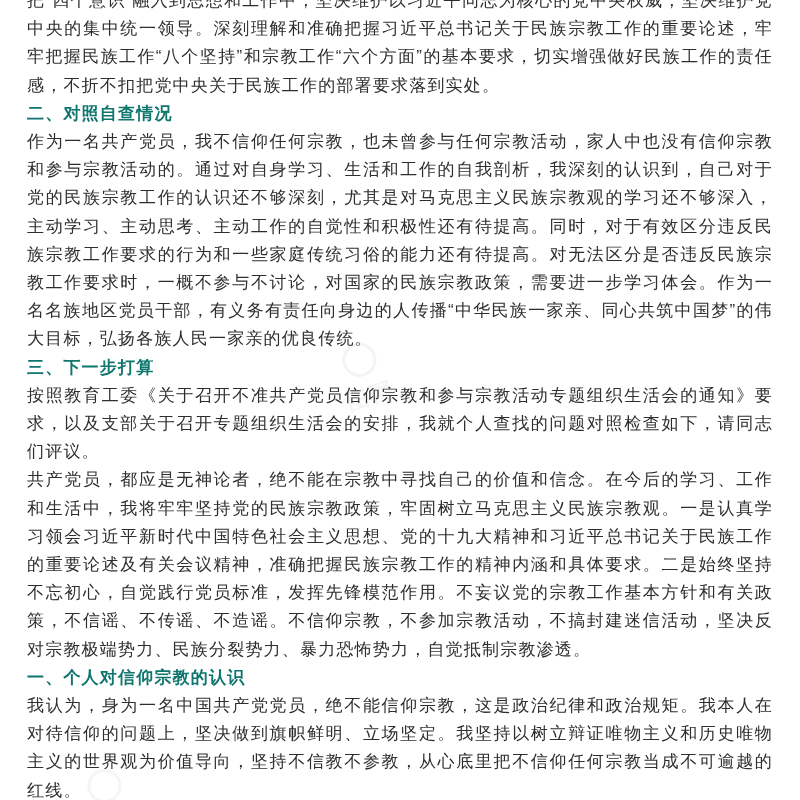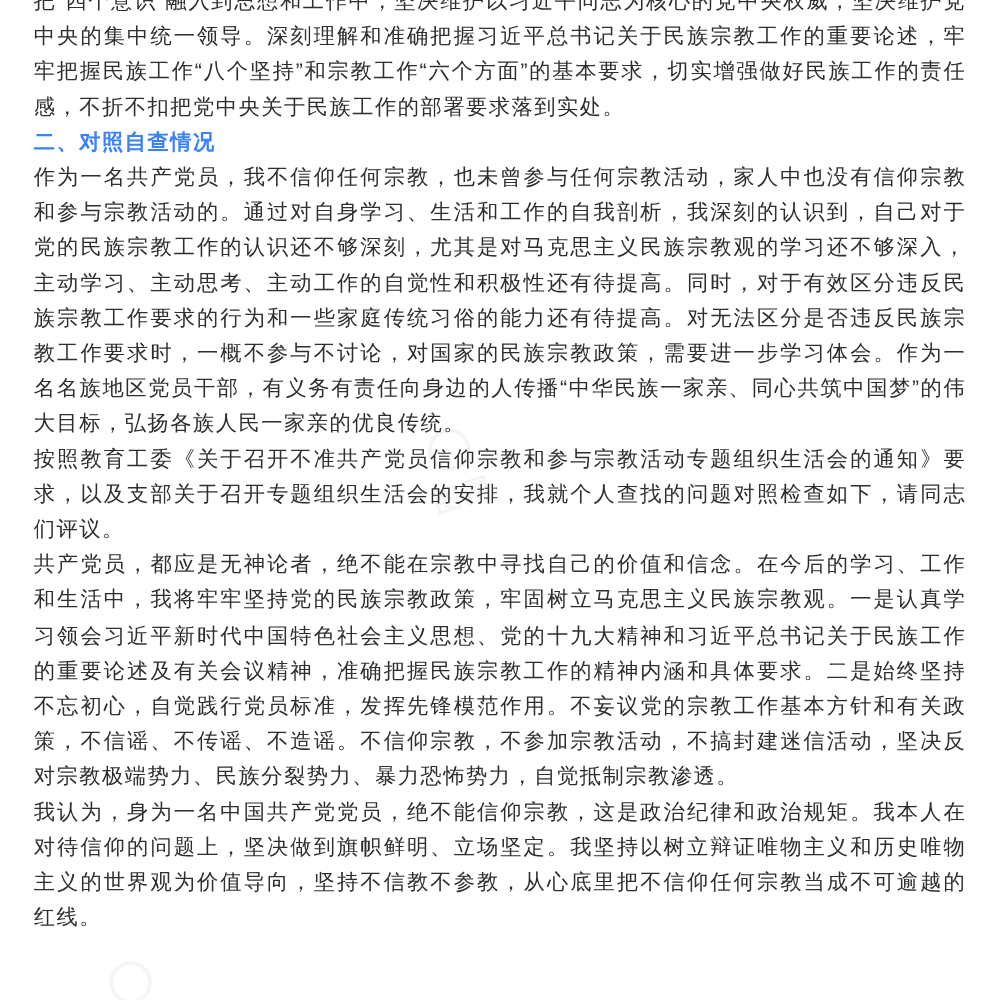--- a/index.html
+++ b/index.html
@@ -21,21 +21,21 @@
     color: #2e2e2e;
     font-size: 17px;
     line-height: 28.2px;
     letter-spacing: 1.2px;
     text-align: justify;
     text-justify: inter-ideograph;
   }
   .content p { margin: 0; }
   .content p.heading {
     font-weight: bold;
-    color: #3b82f6;
+    color: #0f766e;
   }
   .watermark {
     position: absolute;
     width: 130px;
     opacity: 0.055;
     color: #444444;
     text-align: center;
     transform: rotate(-18deg);
     pointer-events: none;
     user-select: none;
@@ -66,18 +66,20 @@
 
   <div class="watermark wm-2">
     <div class="wm-circle"></div>
     <div class="wm-text">图网</div>
   </div>
 
   <div class="content">
     <p>把“四个意识”融入到思想和工作中，坚决维护以习近平同志为核心的党中央权威，坚决维护党中央的集中统一领导。深刻理解和准确把握习近平总书记关于民族宗教工作的重要论述，牢牢把握民族工作“八个坚持”和宗教工作“六个方面”的基本要求，切实增强做好民族工作的责任感，不折不扣把党中央关于民族工作的部署要求落到实处。</p>
     <p class="heading">二、对照自查情况</p>
     <p>作为一名共产党员，我不信仰任何宗教，也未曾参与任何宗教活动，家人中也没有信仰宗教和参与宗教活动的。通过对自身学习、生活和工作的自我剖析，我深刻的认识到，自己对于党的民族宗教工作的认识还不够深刻，尤其是对马克思主义民族宗教观的学习还不够深入，主动学习、主动思考、主动工作的自觉性和积极性还有待提高。同时，对于有效区分违反民族宗教工作要求的行为和一些家庭传统习俗的能力还有待提高。对无法区分是否违反民族宗教工作要求时，一概不参与不讨论，对国家的民族宗教政策，需要进一步学习体会。作为一名名族地区党员干部，有义务有责任向身边的人传播“中华民族一家亲、同心共筑中国梦”的伟大目标，弘扬各族人民一家亲的优良传统。</p>
+    <p class="heading">三、下一步打算</p>
     <p>按照教育工委《关于召开不准共产党员信仰宗教和参与宗教活动专题组织生活会的通知》要求，以及支部关于召开专题组织生活会的安排，我就个人查找的问题对照检查如下，请同志们评议。</p>
     <p>共产党员，都应是无神论者，绝不能在宗教中寻找自己的价值和信念。在今后的学习、工作和生活中，我将牢牢坚持党的民族宗教政策，牢固树立马克思主义民族宗教观。一是认真学习领会习近平新时代中国特色社会主义思想、党的十九大精神和习近平总书记关于民族工作的重要论述及有关会议精神，准确把握民族宗教工作的精神内涵和具体要求。二是始终坚持不忘初心，自觉践行党员标准，发挥先锋模范作用。不妄议党的宗教工作基本方针和有关政策，不信谣、不传谣、不造谣。不信仰宗教，不参加宗教活动，不搞封建迷信活动，坚决反对宗教极端势力、民族分裂势力、暴力恐怖势力，自觉抵制宗教渗透。</p>
+    <p class="heading">一、个人对信仰宗教的认识</p>
     <p>我认为，身为一名中国共产党党员，绝不能信仰宗教，这是政治纪律和政治规矩。我本人在对待信仰的问题上，坚决做到旗帜鲜明、立场坚定。我坚持以树立辩证唯物主义和历史唯物主义的世界观为价值导向，坚持不信教不参教，从心底里把不信仰任何宗教当成不可逾越的红线。</p>
   </div>
 
 </div>
 
 </body></html>

